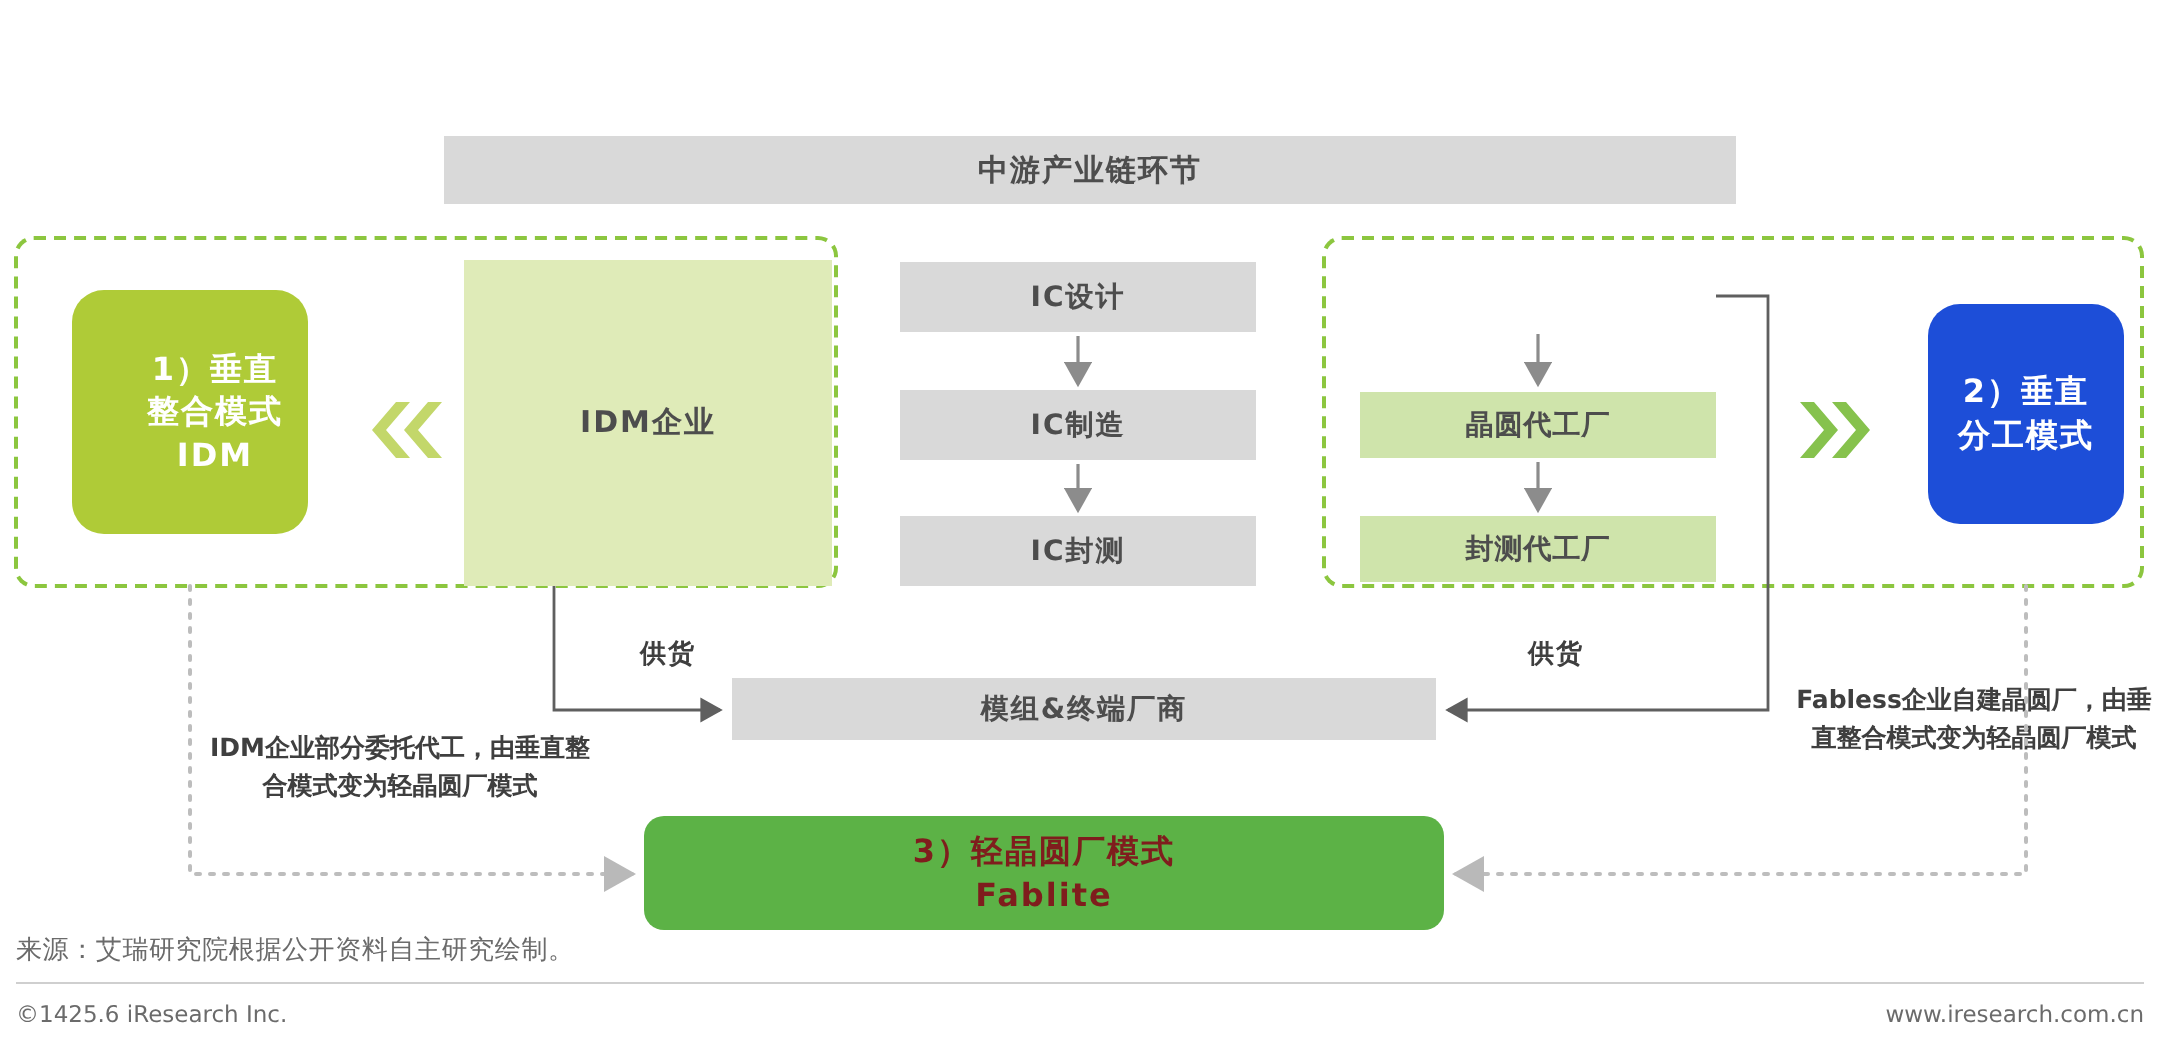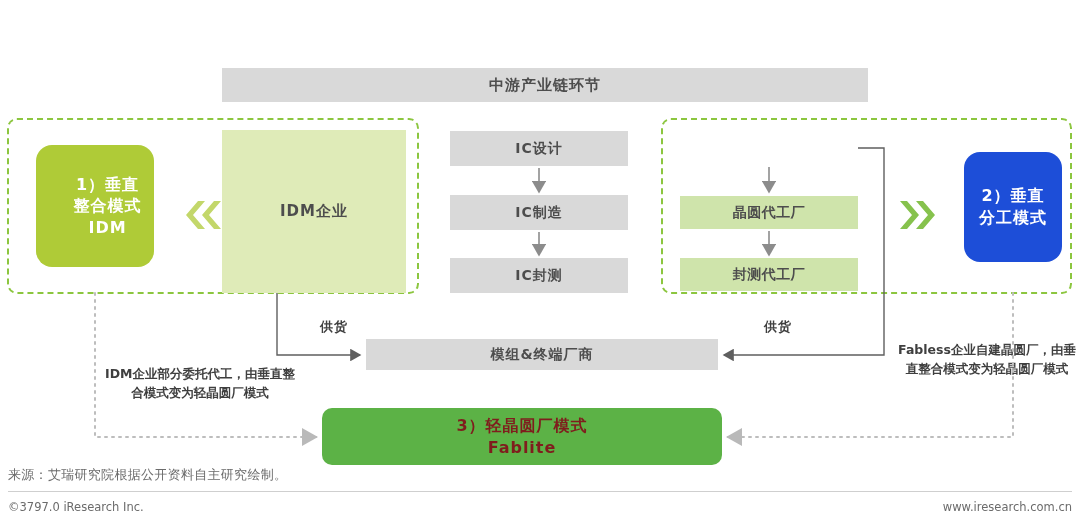--- a/index.html
+++ b/index.html
@@ -39,21 +39,21 @@
   .badge-idm{left:36px;top:145px;width:118px;height:122px;background:#afcb37;padding-left:25px;}
   .badge-fab{left:964px;top:152px;width:98px;height:110px;background:#1d4ed8;}
 
   
   .box{
     display:flex;align-items:center;justify-content:center;
     font-weight:bold;color:#4d4d4d;
   }
   .box-grey{background:#d9d9d9;}
   .box-idm{
-    left:222px;top:130px;width:184px;height:163px;
+    left:232px;top:130px;width:184px;height:163px;
     background:#dfebb8;font-size:15px;letter-spacing:1px;
   }
   .box-center{left:450px;width:178px;height:35px;font-size:14px;letter-spacing:1px;}
   .c1{top:131px;}
   .c2{top:195px;}
   .c3{top:258px;}
   .box-rgreen{
     left:680px;width:178px;height:33px;background:#cfe4ab;
     font-size:14px;letter-spacing:0.5px;
   }
@@ -199,16 +199,16 @@
 
     <polyline points="858,148 884,148 884,355 724,355" fill="none" stroke="#5f5f5f" stroke-width="1.4" marker-end="url(#arrDark)"></polyline>
 
     <polyline points="95,293 95,437 316,437" fill="none" stroke="#bdbdbd" stroke-width="2" stroke-dasharray="2,5" stroke-linecap="round" marker-end="url(#arrLight)"></polyline>
 
     <polyline points="1013,293 1013,437 728,437" fill="none" stroke="#bdbdbd" stroke-width="2" stroke-dasharray="2,5" stroke-linecap="round" marker-end="url(#arrLight)"></polyline>
   </svg>
 
   <div class="abs source">来源：艾瑞研究院根据公开资料自主研究绘制。</div>
   <div class="abs rule"></div>
-  <div class="abs copyright">©3797.0 iResearch Inc.</div>
+  <div class="abs copyright">©1425.6 iResearch Inc.</div>
   <div class="abs weburl">www.iresearch.com.cn</div>
 
 </div>
 
 </body></html>

